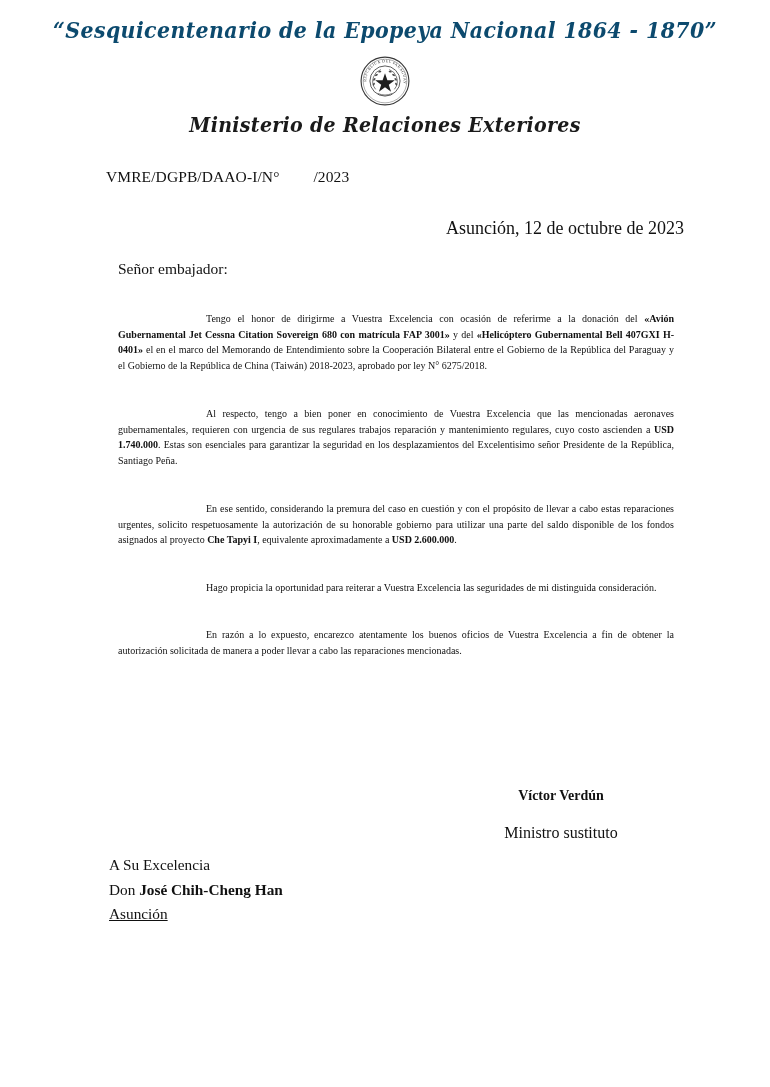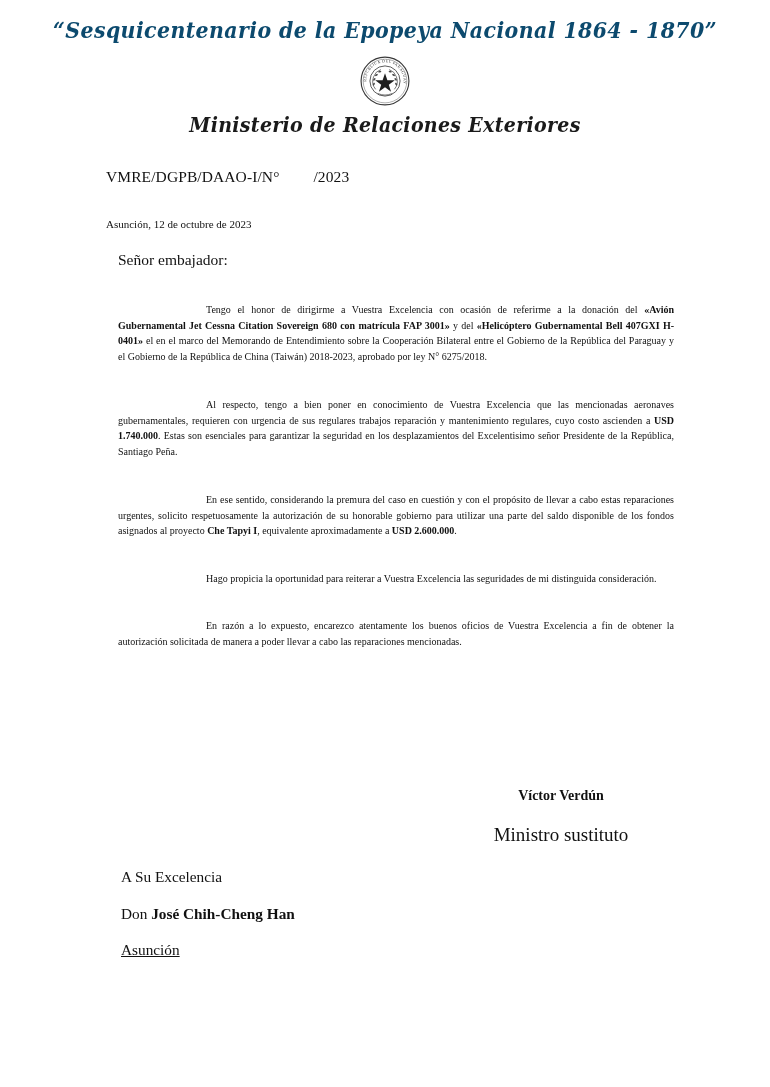--- a/index.html
+++ b/index.html
@@ -71,21 +71,22 @@
   }
   .refno {
     font-weight: normal;
     font-size: 15.5px;
     letter-spacing: 0.1px;
     margin: 0;
   }
   .ref-gap { display: inline-block; width: 34px; }
 
   .dateline {
-    font-size: 11px;
+    text-align: right;
+    font-size: 18px;
     margin: 0;
     padding-top: 32px;
     padding-right: 2px;
   }
   .salutation {
     font-size: 15.5px;
     margin: 12px;
     padding-top: 9px;
   }
 
@@ -110,34 +111,34 @@
     text-align: center;
     padding-left: 330px;
   }
   .sig-name {
     font-size: 14px;
     font-weight: bold;
     margin: 12px;
     line-height: 1.35;
   }
   .sig-role {
-    font-size: 19px;
+    font-size: 16px;
     margin: 16px;
     line-height: 1.35;
   }
 
   
   .addressee {
     position: absolute;
     left: 106px;
     top: 851px;
     font-size: 15.3px;
     line-height: 1.42;
   }
-  .addressee p { margin: 15px; }
+  .addressee p { margin: 3px; }
   .addr-city { text-decoration: underline; }
 </style>
 </head>
 <body>
 
 <div class="page">
 
   <div class="letterhead">
 
     <div class="motto">“Sesquicentenario de la Epopeya Nacional 1864 - 1870”</div>

